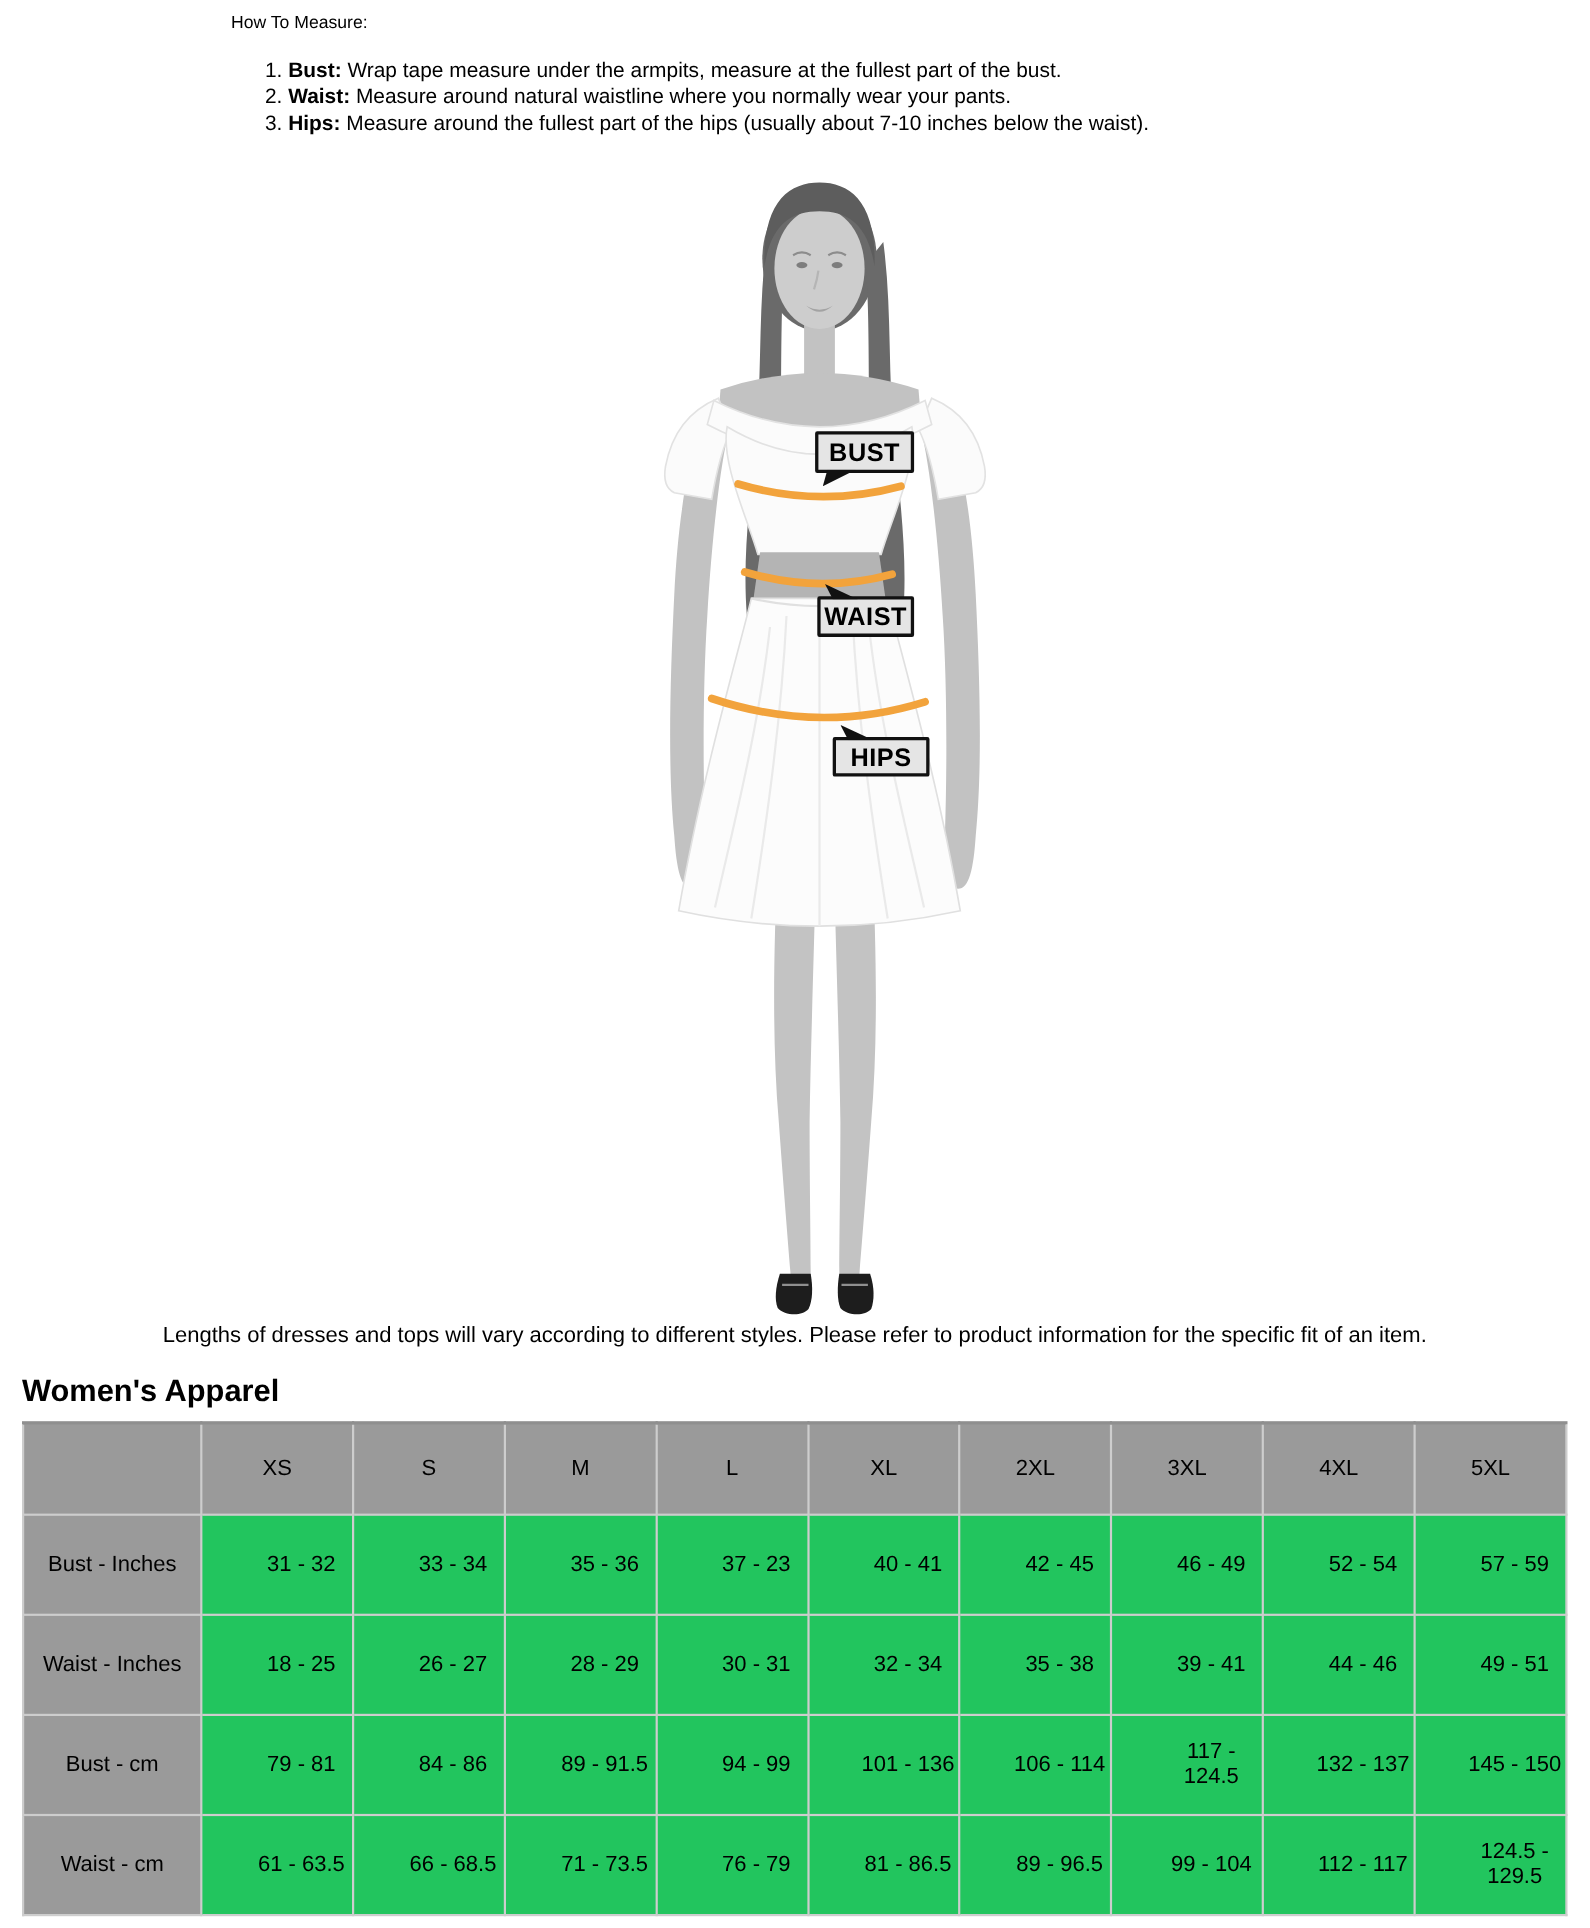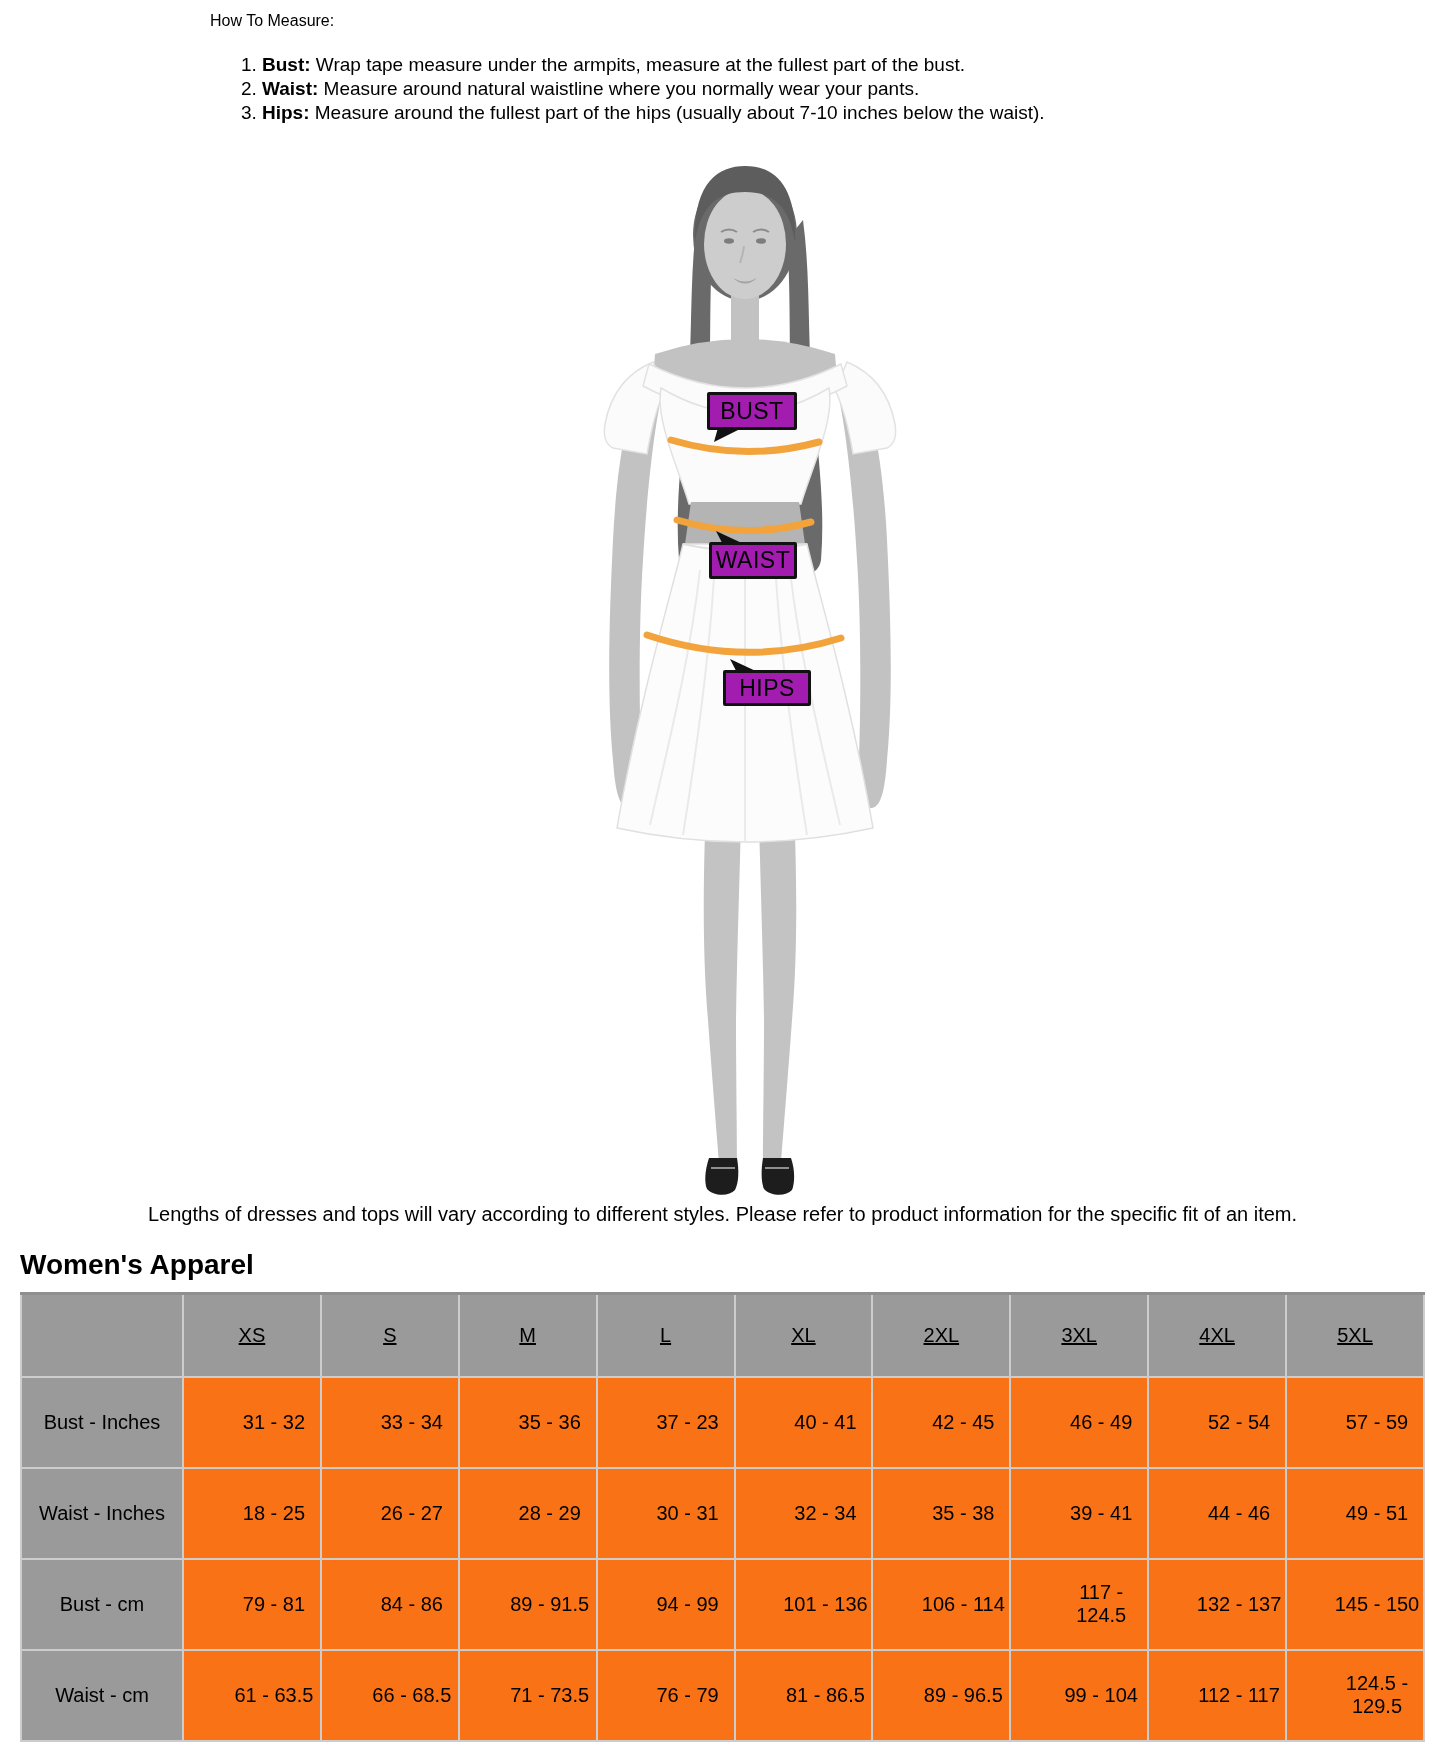--- a/index.html
+++ b/index.html
@@ -24,23 +24,23 @@
     padding-left:52px;font-size:19px;line-height:24px;
     list-style:decimal;
   }
   ol.instructions li b{font-weight:700;}
   
   .figure{
     position:absolute;left:555px;top:140px;width:390px;height:1060px;
   }
   .figure svg{position:absolute;left:0;top:0;}
   .mlabel{
-    position:absolute;background:#a21caf;border:3px solid var(--label-border);
+    position:absolute;background:#e5e5e5;border:3px solid var(--label-border);
     display:flex;align-items:center;justify-content:center;
-    font-weight:400;font-size:23px;letter-spacing:.5px;border-radius:2px;
+    font-weight:700;font-size:23px;letter-spacing:.5px;border-radius:2px;margin-left:34px;
   }
   .mlabel .tail{position:absolute;background:var(--label-border);display:block;}
   .mlabel .tail.down{left:4px;top:100%;width:30px;height:15px;
     clip-path:polygon(0 100%, 14% 0, 100% 0);}
   .mlabel .tail.up{left:4px;bottom:100%;width:30px;height:14px;
     clip-path:polygon(0 0, 100% 100%, 24% 100%);}
   .mlabel.bust {left:152px;top:252px;width:90px;height:38px;}
   .mlabel.waist{left:154px;top:402px;width:88px;height:37px;align-items:center;}
   .mlabel.hips {left:168px;top:530px;width:88px;height:36px;}
   .mline{stroke:var(--measure-line);stroke-width:7;fill:none;stroke-linecap:round;}
@@ -56,25 +56,25 @@
   
   table.sizes{
     position:absolute;left:20px;top:1292px;width:1405px;
     border-collapse:collapse;table-layout:fixed;
     font-size:20px;border-top:3px solid #8F8F8F;
   }
   table.sizes th,table.sizes td{
     border:2px solid var(--table-border);
     text-align:center;vertical-align:middle;font-weight:400;
   }
-  table.sizes thead tr{height:83px;text-decoration:underline;}
+  table.sizes thead tr{height:83px;}
   table.sizes tbody tr{height:91px;}
   table.sizes thead th{background:var(--table-header-bg);}
   table.sizes th.rowlabel{background:var(--table-header-bg);}
-  table.sizes td{background:#f97316;padding-left:44px;}
+  table.sizes td{background:#22c55e;padding-left:44px;}
 </style>
 </head>
 <body>
 
 <div class="page">
 
   <h2 class="howto">How To Measure:</h2>
 
   <ol class="instructions">
       <li><b>Bust:</b> Wrap tape measure under the armpits, measure at the fullest part of the bust.</li>

